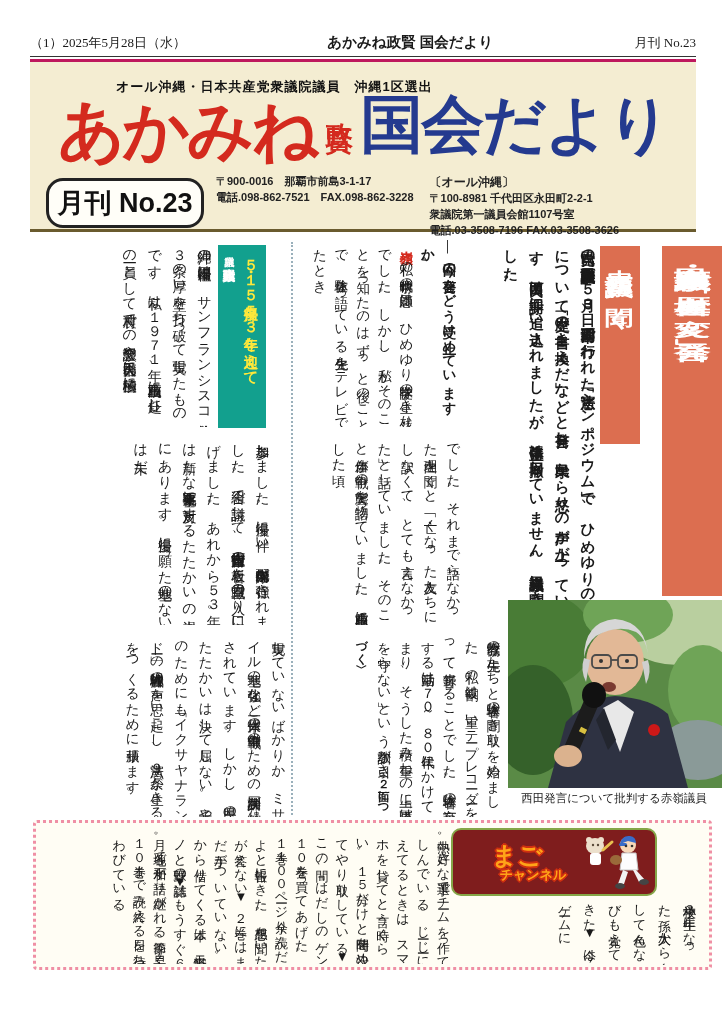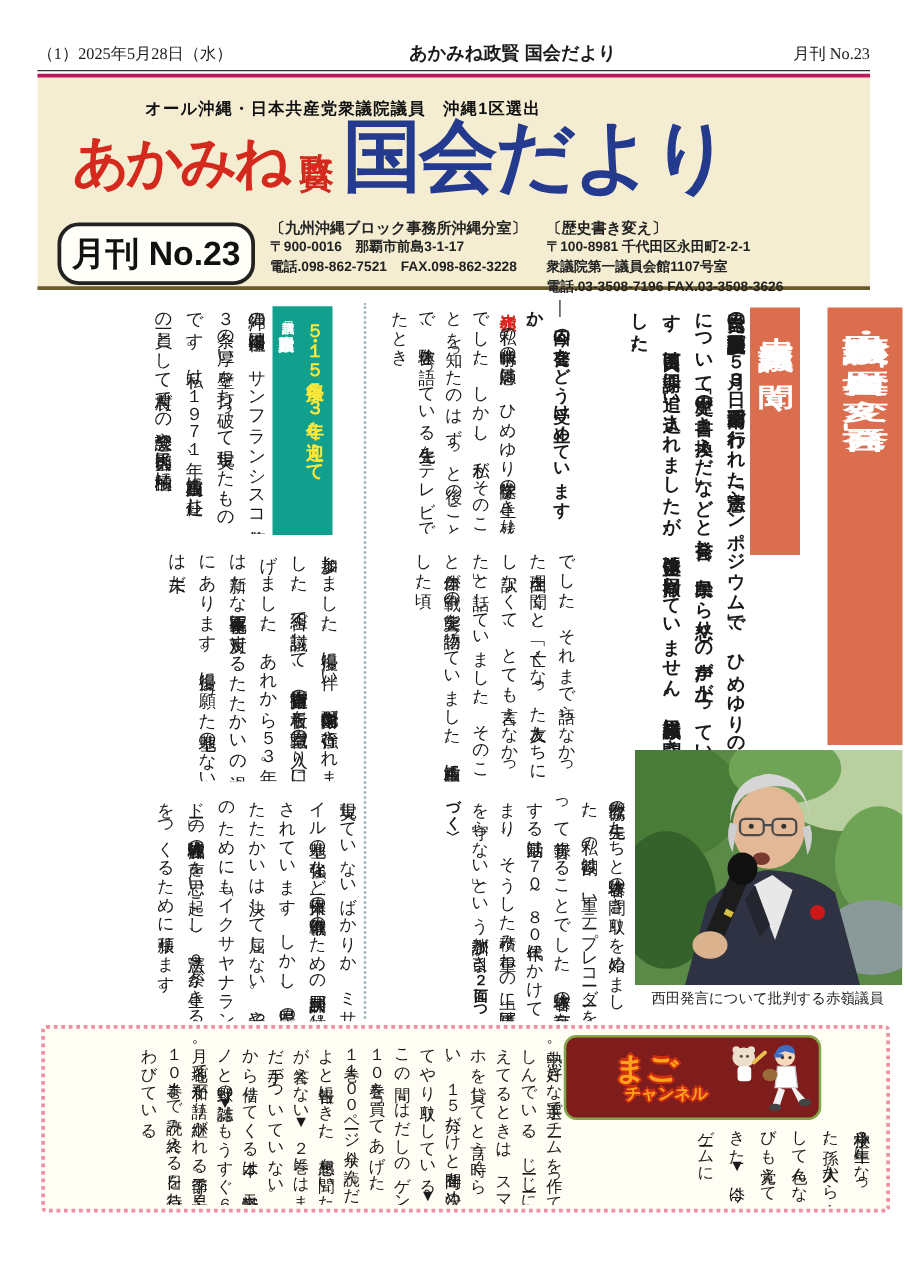--- a/index.html
+++ b/index.html
@@ -9,21 +9,21 @@
   .top-header{position:absolute;left:30px;right:28px;top:28px;height:24px;
     border-bottom:1px solid #333;display:flex;justify-content:space-between;
     align-items:flex-end;padding-bottom:4px;font-size:13px;}
   .top-header .c{font-weight:bold;font-size:14.5px;font-family:"Liberation Sans",sans-serif;}
   
   .masthead{position:absolute;left:30px;right:28px;top:59px;height:173px;
     background:#f4edd2;border-top:3px solid #be185d;border-bottom:3px solid #6a5b2e;box-sizing:border-box;}
   .kicker{position:absolute;left:86px;top:16px;font-family:"Liberation Sans",sans-serif;
     font-weight:bold;font-size:13px;letter-spacing:1px;color:#111;}
   .title-row{position:absolute;left:28px;top:30px;display:flex;align-items:flex-start;white-space:nowrap;}
-  .t-red{font-family:"Liberation Sans",sans-serif;font-weight:bold;font-size:45px;
+  .t-red{font-family:"Liberation Sans",sans-serif;font-weight:bold;font-size:66px;
     line-height:76px;color:#d42a1e;letter-spacing:-3px;}
   .t-name{writing-mode:vertical-rl;font-family:"Liberation Sans",sans-serif;font-weight:bold;
     font-size:27px;color:#d42a1e;margin:10px 3px 0 5px;letter-spacing:3px;}
   .t-blue{font-family:Liberation Mono, monospace;font-weight:bold;font-size:63px;
     line-height:76px;color:#243a8f;letter-spacing:-2px;}
   .issue-box{position:absolute;left:16px;top:116px;width:152px;height:44px;background:#fffef8;
     border:3px solid #222;border-radius:17px;display:flex;align-items:center;justify-content:center;
     font-family:"Liberation Sans",sans-serif;font-weight:bold;font-size:27px;color:#111;}
   .offices{position:absolute;left:186px;top:112px;right:8px;display:flex;gap:16px;
     font-family:"Liberation Sans",sans-serif;font-size:11px;font-weight:bold;color:#222;line-height:1.45;}
@@ -87,26 +87,25 @@
   <div class="masthead">
     <div class="kicker">オール沖縄・日本共産党衆議院議員　沖縄1区選出</div>
     <div class="title-row">
       <span class="t-red">あかみね</span>
       <span class="t-name">政賢</span>
       <span class="t-blue">国会だより</span>
     </div>
     <div class="issue-box">月刊 No.23</div>
     <div class="offices">
       <div class="office">
-        <div class="nm">〔九州沖縄ブロック事務所沖縄分室〕</div>
         <div>〒900-0016　那覇市前島3-1-17</div>
         <div>電話.098-862-7521　FAX.098-862-3228</div>
       </div>
       <div class="office">
-        <div class="nm">〔歴史書き変え〕</div>
+        <div class="nm">〔オール沖縄〕</div>
         <div>〒100-8981 千代田区永田町2-2-1</div>
         <div>衆議院第一議員会館1107号室</div>
         <div>電話.03-3508-7196 FAX.03-3508-3626</div>
       </div>
     </div>
   </div>
 
   <div class="main">
 
     <div class="hl hl1">

